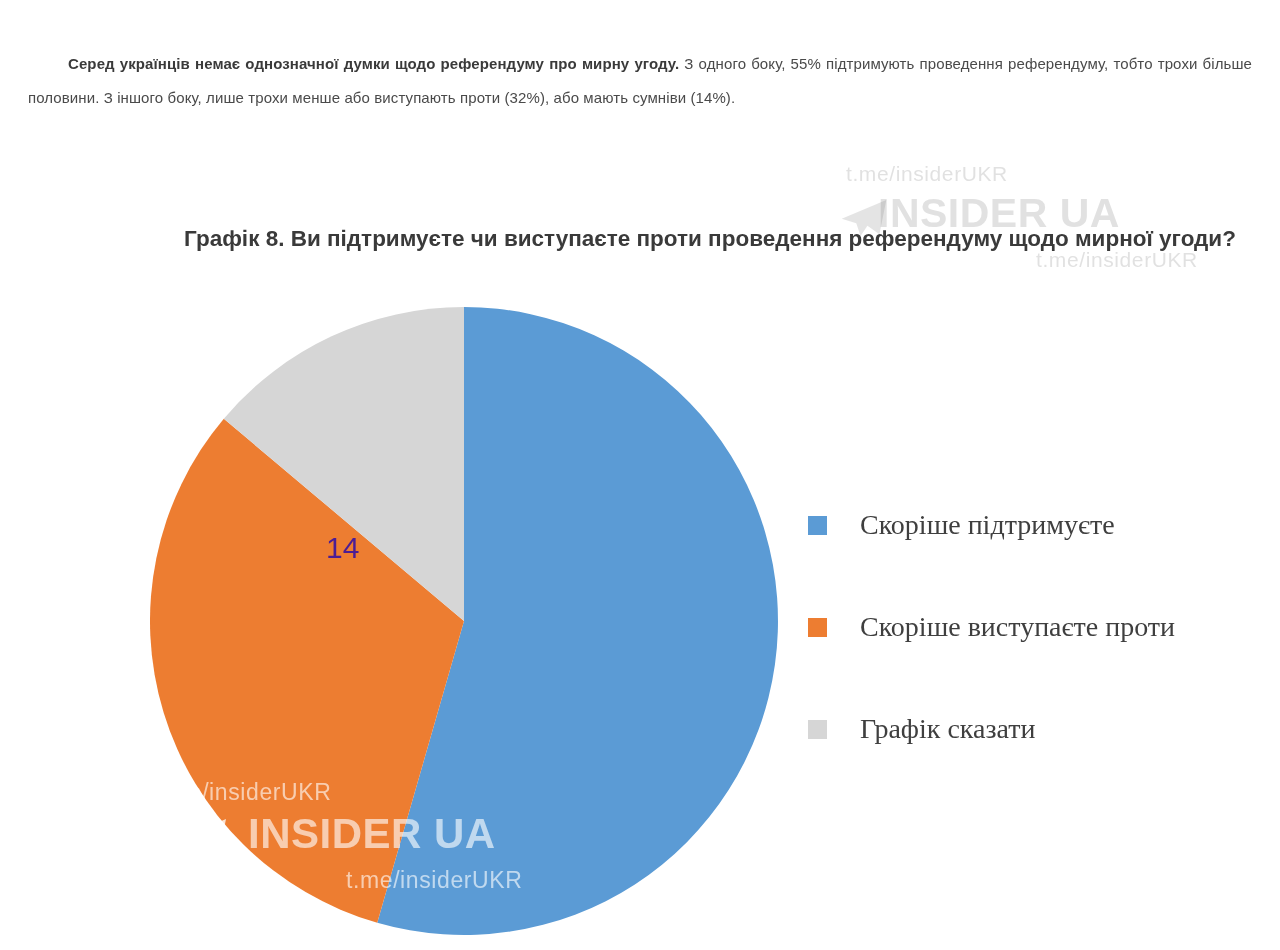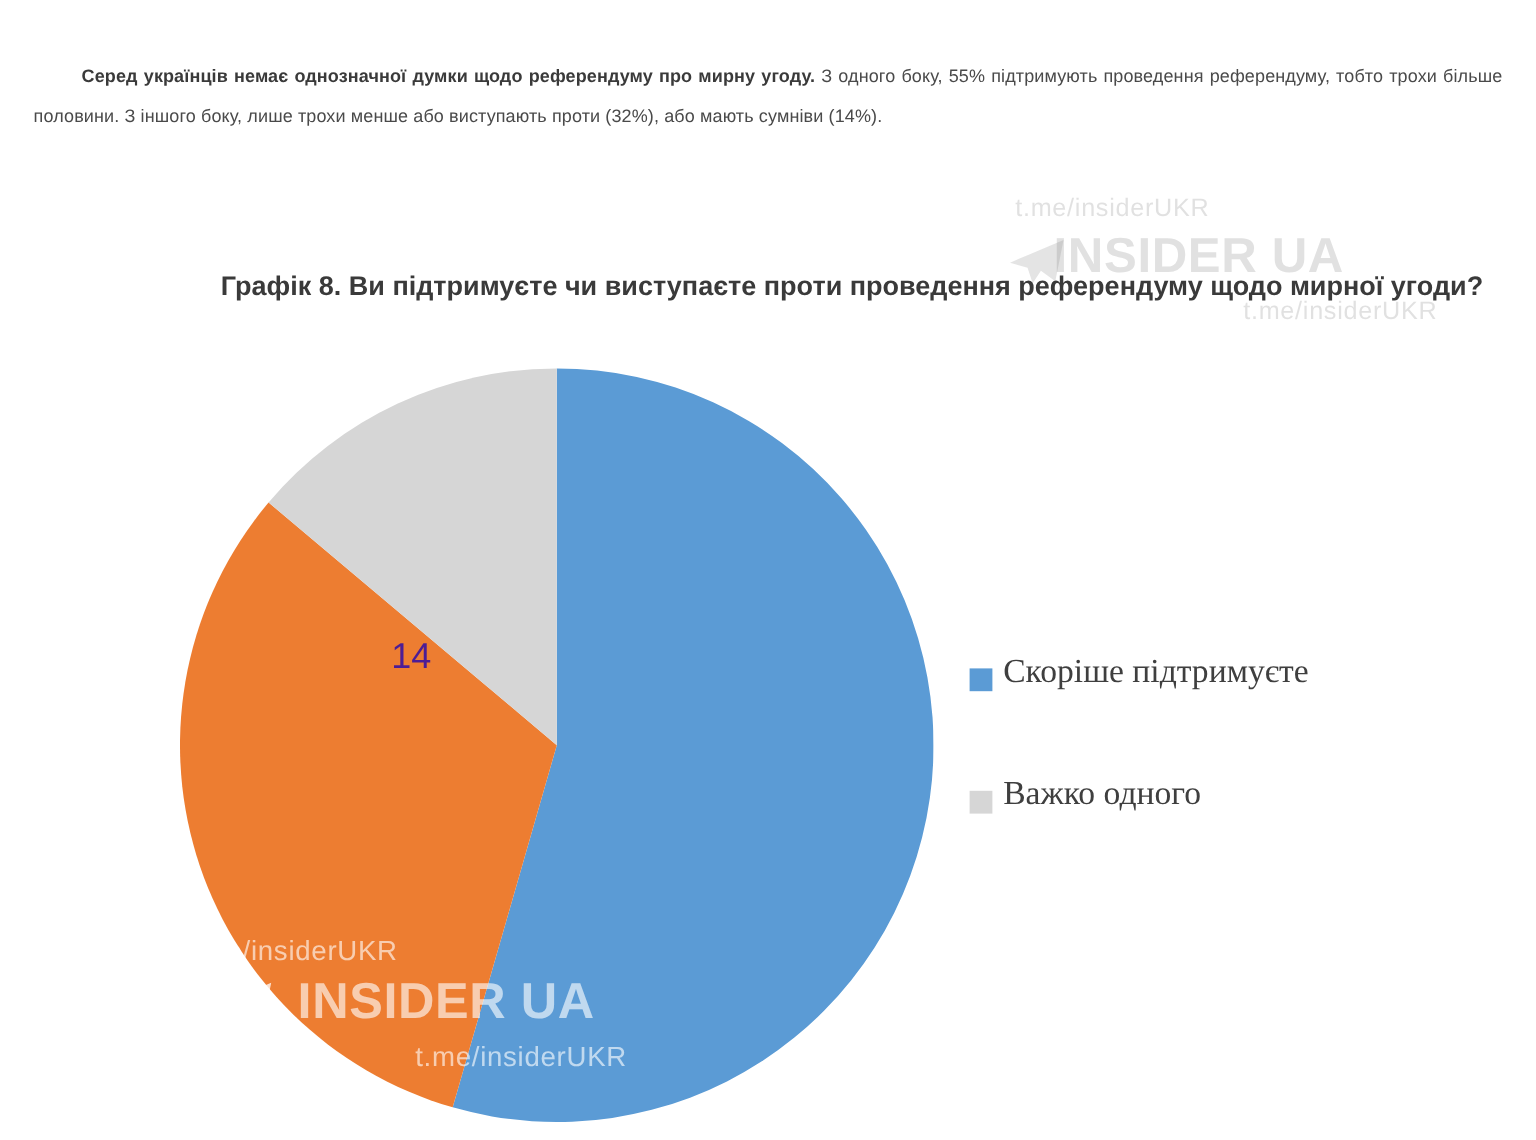--- a/index.html
+++ b/index.html
@@ -81,22 +81,23 @@
 
   
   #chart-legend {
     position: absolute;
     left: 768px;
     top: 268px;
     width: 460px;
   }
   .legend-item {
     display: flex;
-    align-items: flex-end;
+    align-items: center;
     height: 102px;
+    gap: 24px;
   }
   .legend-swatch {
     width: 19px;
     height: 19px;
     flex: 0 0 19px;
     margin-right: 9px;
   }
   .legend-label {
     font-family: "Liberation Serif", serif;
     font-size: 28px;
@@ -181,22 +182,26 @@
       <span class="wm-url-b wm-mid">t.me/insiderUKR</span>
     </div>
   </div>
 
   <div id="chart-legend">
     <div class="legend-item">
       <span class="legend-swatch" style="background:#5B9BD5"></span>
       <span class="legend-label">Скоріше підтримуєте</span>
     </div>
     <div class="legend-item">
+      <span class="legend-swatch" style="background:#ED7D31"></span>
+      <span class="legend-label">Скоріше виступаєте проти</span>
+    </div>
+    <div class="legend-item">
       <span class="legend-swatch" style="background:#D6D6D6"></span>
-      <span class="legend-label">Важко одного</span>
+      <span class="legend-label">Графік сказати</span>
     </div>
   </div>
 </figure>
 
 <div class="wm" id="watermark-top">
   <span class="wm-url-a wm-top">t.me/insiderUKR</span>
   <span class="wm-plane">
     <svg width="48" height="40" viewBox="0 0 56 46" xmlns="http://www.w3.org/2000/svg">
       <path d="M54 2 L2 24 L19 29 L24 44 L32 32 L46 42 Z" fill="rgba(120,120,120,0.20)"></path>
     </svg>

